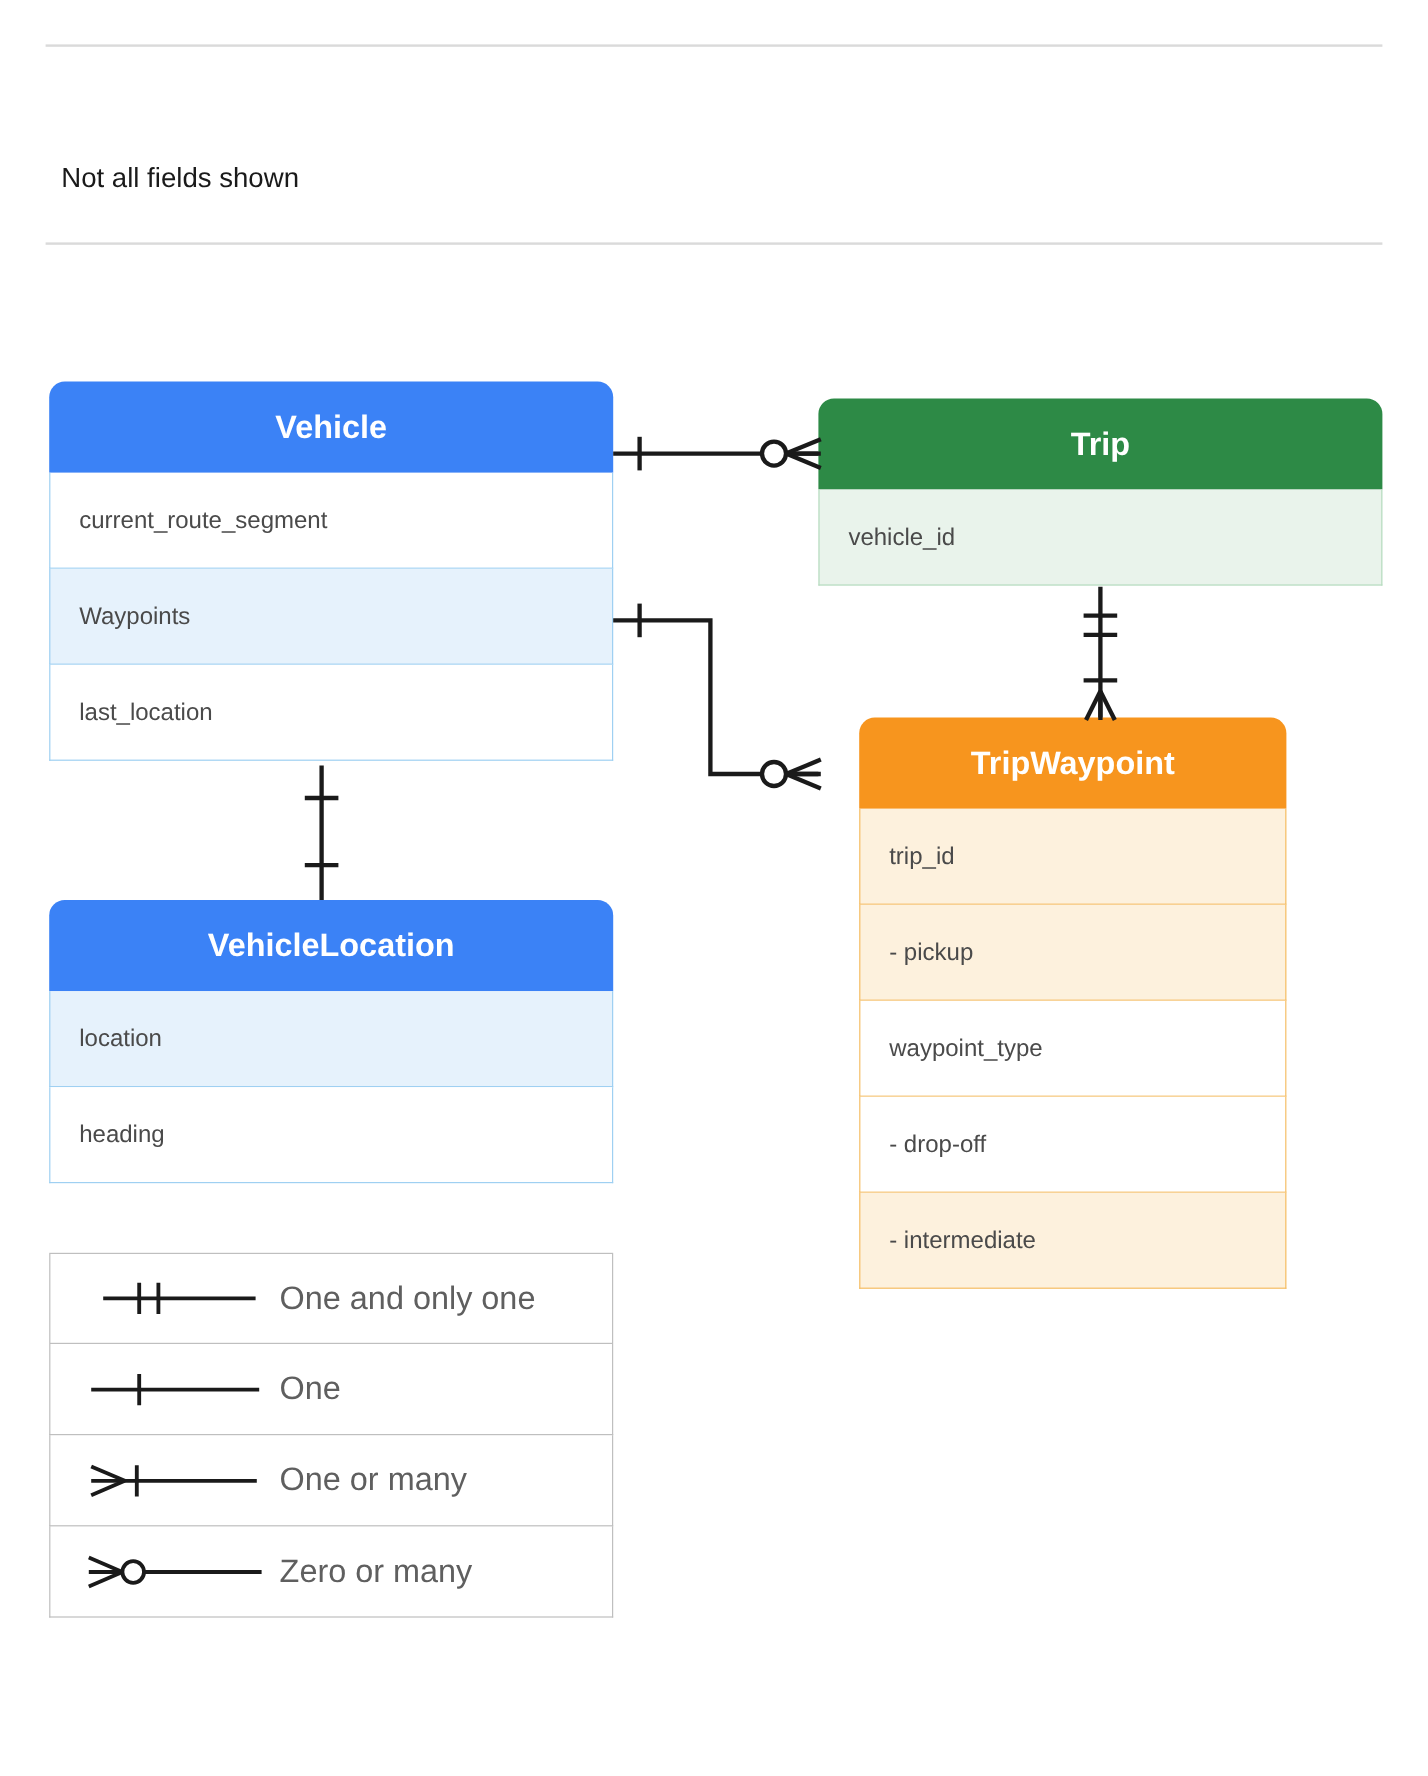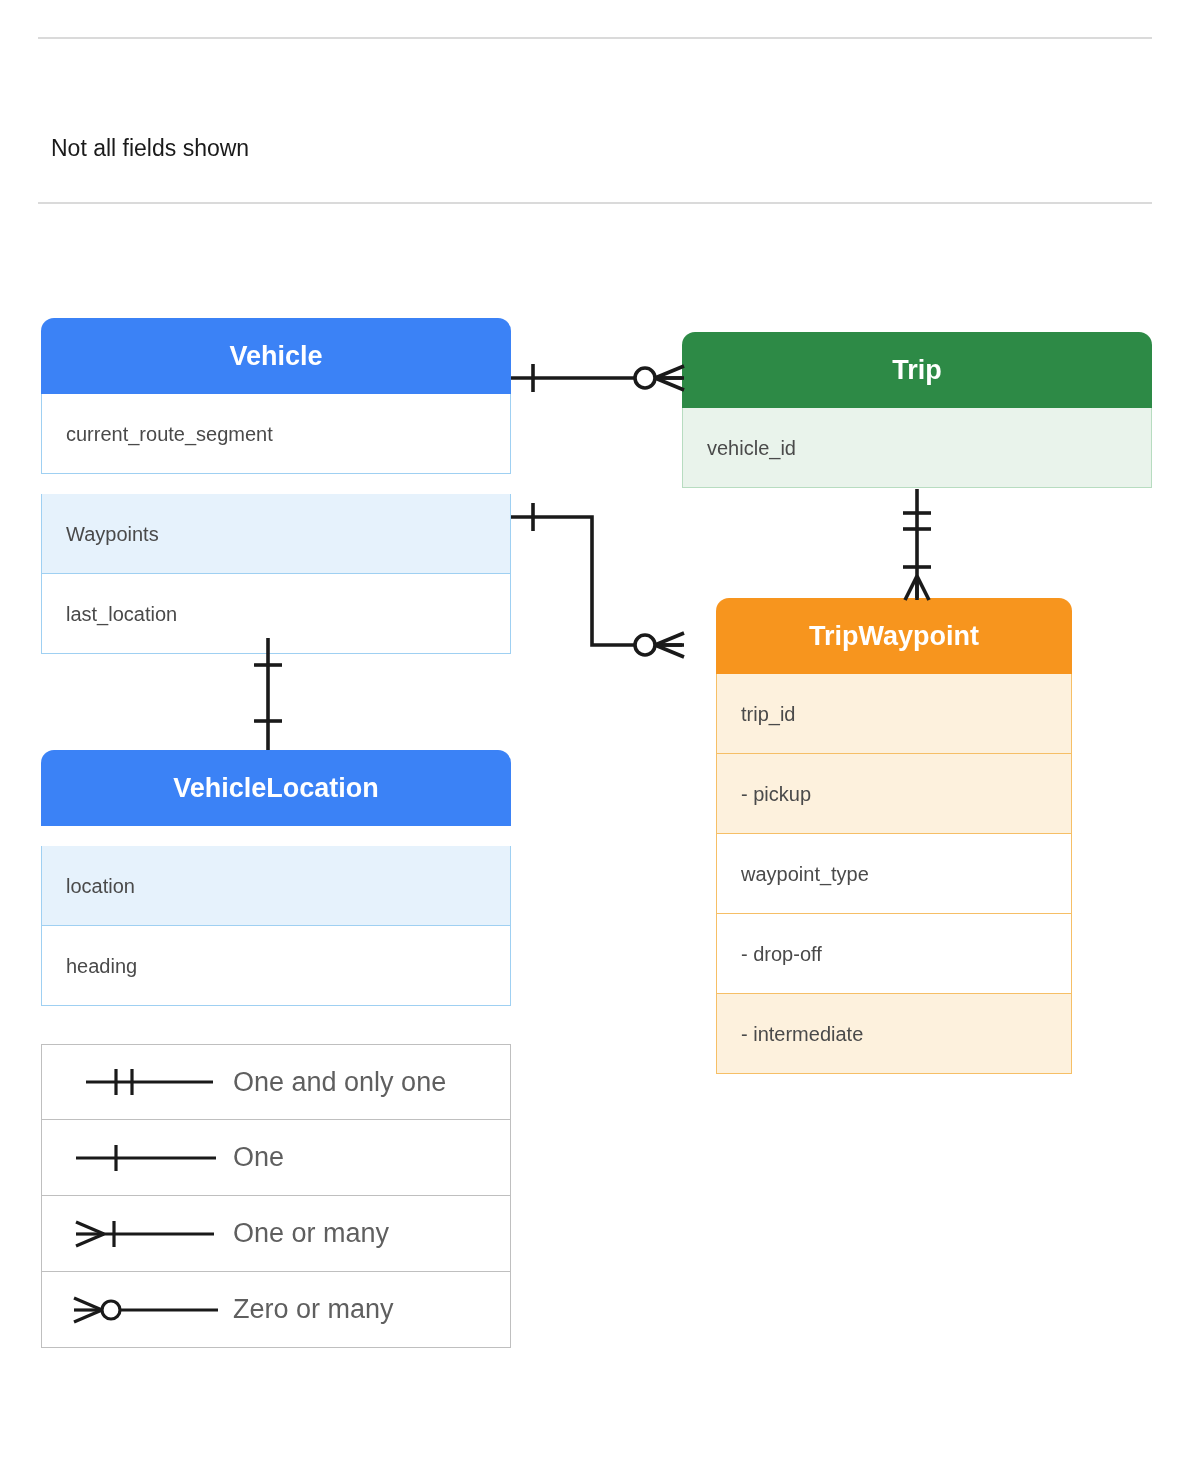--- a/index.html
+++ b/index.html
@@ -43,21 +43,21 @@
     padding-left: 24px;
     font-size: 20px; color: #4a4a4a;
     border-style: solid; border-width: 0 1.5px 1.5px 1.5px;
     white-space: nowrap; overflow: hidden;
   }
   .entity-row:first-of-type { border-top-width: 1.5px; }
 
   
   .t-blue .entity-header { background: #3b82f6; }
   .t-blue .entity-row    { border-color: #9fd0f2; background: #ffffff; }
-  .t-blue .entity-row.hl { background: #e6f2fc; margin-top: 20px; }
+  .t-blue .entity-row.hl { background: #e6f2fc; }
   
   .t-green .entity-header { background: #2d8a46; }
   .t-green .entity-row    { border-color: #b7dcc0; background: #ffffff; }
   .t-green .entity-row.hl { background: #e9f3eb; }
   
   .t-orange .entity-header { background: #f7951e; }
   .t-orange .entity-row    { border-color: #f6bf66; background: #ffffff; }
   .t-orange .entity-row.hl { background: #fdf1dd; }
   
   .t-gray .entity-header { background: #9a9a9a; }

